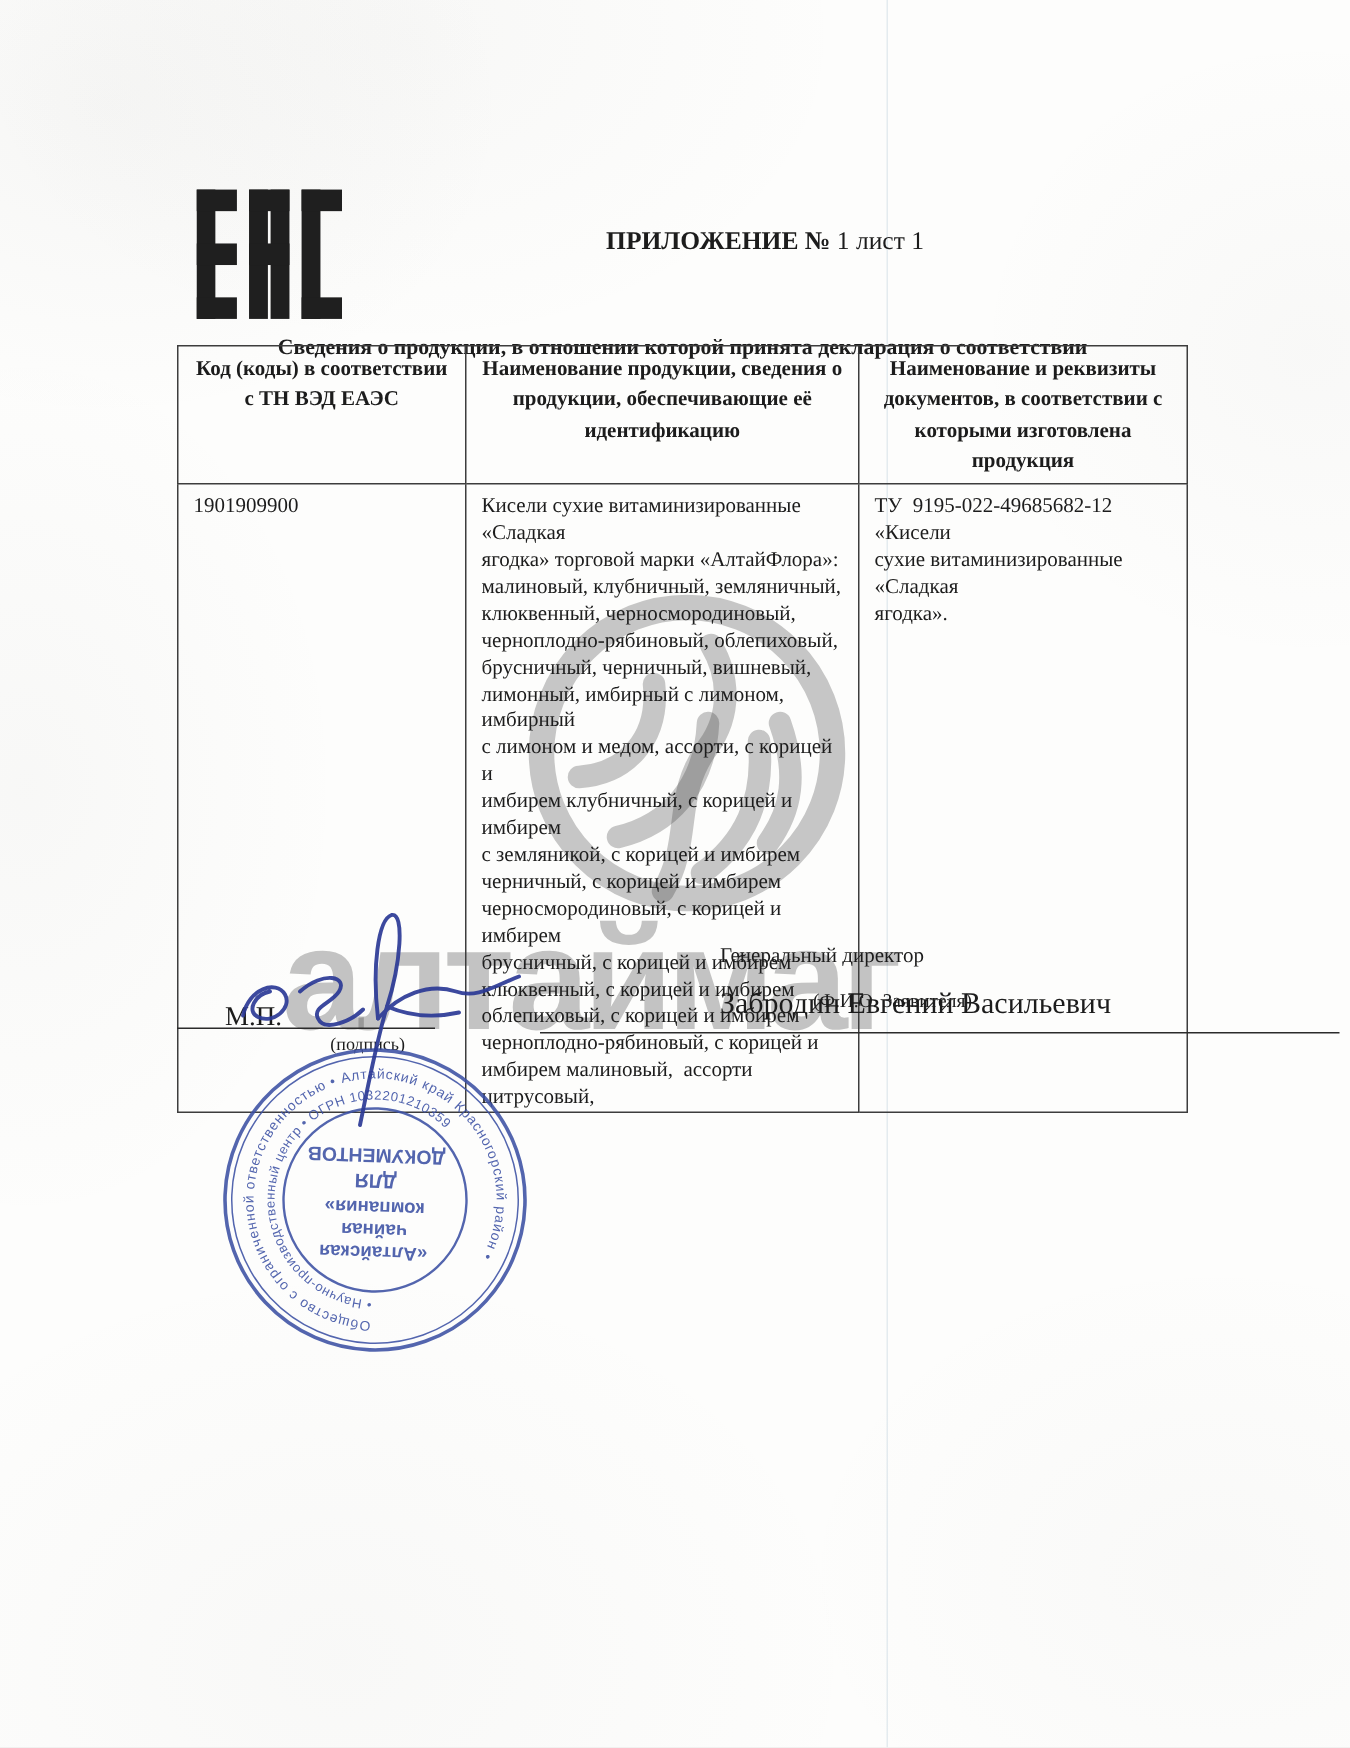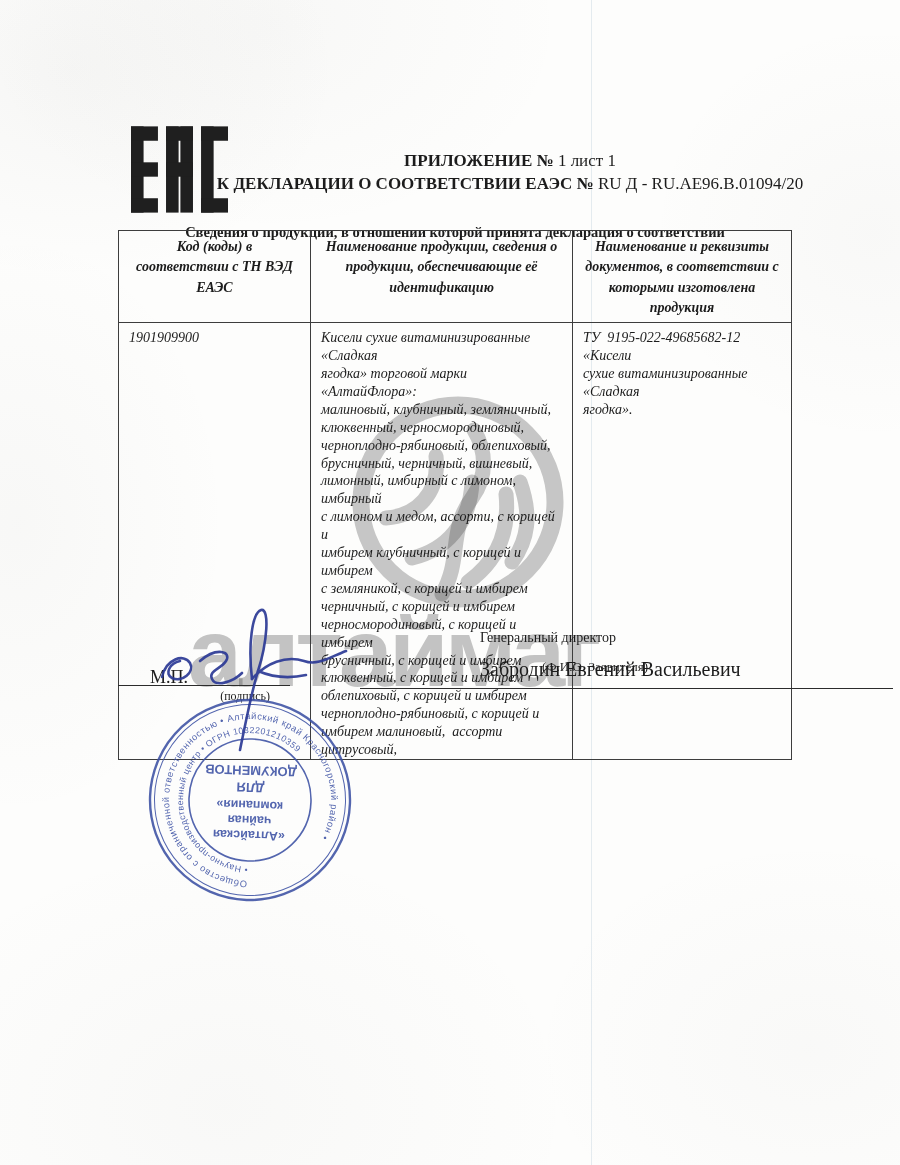--- a/index.html
+++ b/index.html
@@ -53,21 +53,21 @@
     position:absolute; left:60px; top:224px; width:790px; z-index:2;
     text-align:center; font-weight:bold; font-size:14.5px;
   }
 
   
   table.decl{
     position:absolute; left:118px; top:230px; width:673px; z-index:2;
     border-collapse:collapse; table-layout:fixed;
     font-size:14px;
   }
-  table.decl, table.decl th, table.decl td{border:1.6px solid #3d3d3d;font-style:italic;}
+  table.decl, table.decl th, table.decl td{border:1.6px solid #3d3d3d;}
   table.decl th{
     font-weight:bold; text-align:center; vertical-align:top;
     padding:6px 10px 4px; height:56px; line-height:1.45; font-size:14px;
   }
   table.decl td{
     vertical-align:top; padding:6px 8px 0 10px; height:284px;
     line-height:17.9px; white-space:pre-wrap;
   }
   td.cell-docs{padding-left:7px; padding-right:6px;}
 
@@ -120,21 +120,20 @@
       <rect x="39" y="0" width="30" height="16"></rect>
       <rect x="39" y="40" width="30" height="16"></rect>
       <rect x="78" y="0" width="14" height="96"></rect>
       <rect x="78" y="0" width="30" height="16"></rect>
       <rect x="78" y="80" width="30" height="16"></rect>
     </g>
   </svg>
 
   <div class="doc-header">
     <div class="h2"><span>ПРИЛОЖЕНИЕ №</span><span class="reg"> 1 лист 1</span></div>
-    <div class="h3"><span>К ДЕКЛАРАЦИИ О СООТВЕТСТВИИ ЕАЭС №</span><span class="reg"> RU Д - RU.АЕ96.В.01094/20</span></div>
   </div>
   <div class="doc-subtitle">Сведения о продукции, в отношении которой принята декларация о соответствии</div>
 
   <table class="decl">
     <colgroup>
         <col style="width:192px">
         <col style="width:262px">
         <col style="width:219px">
       </colgroup>
     <thead>

